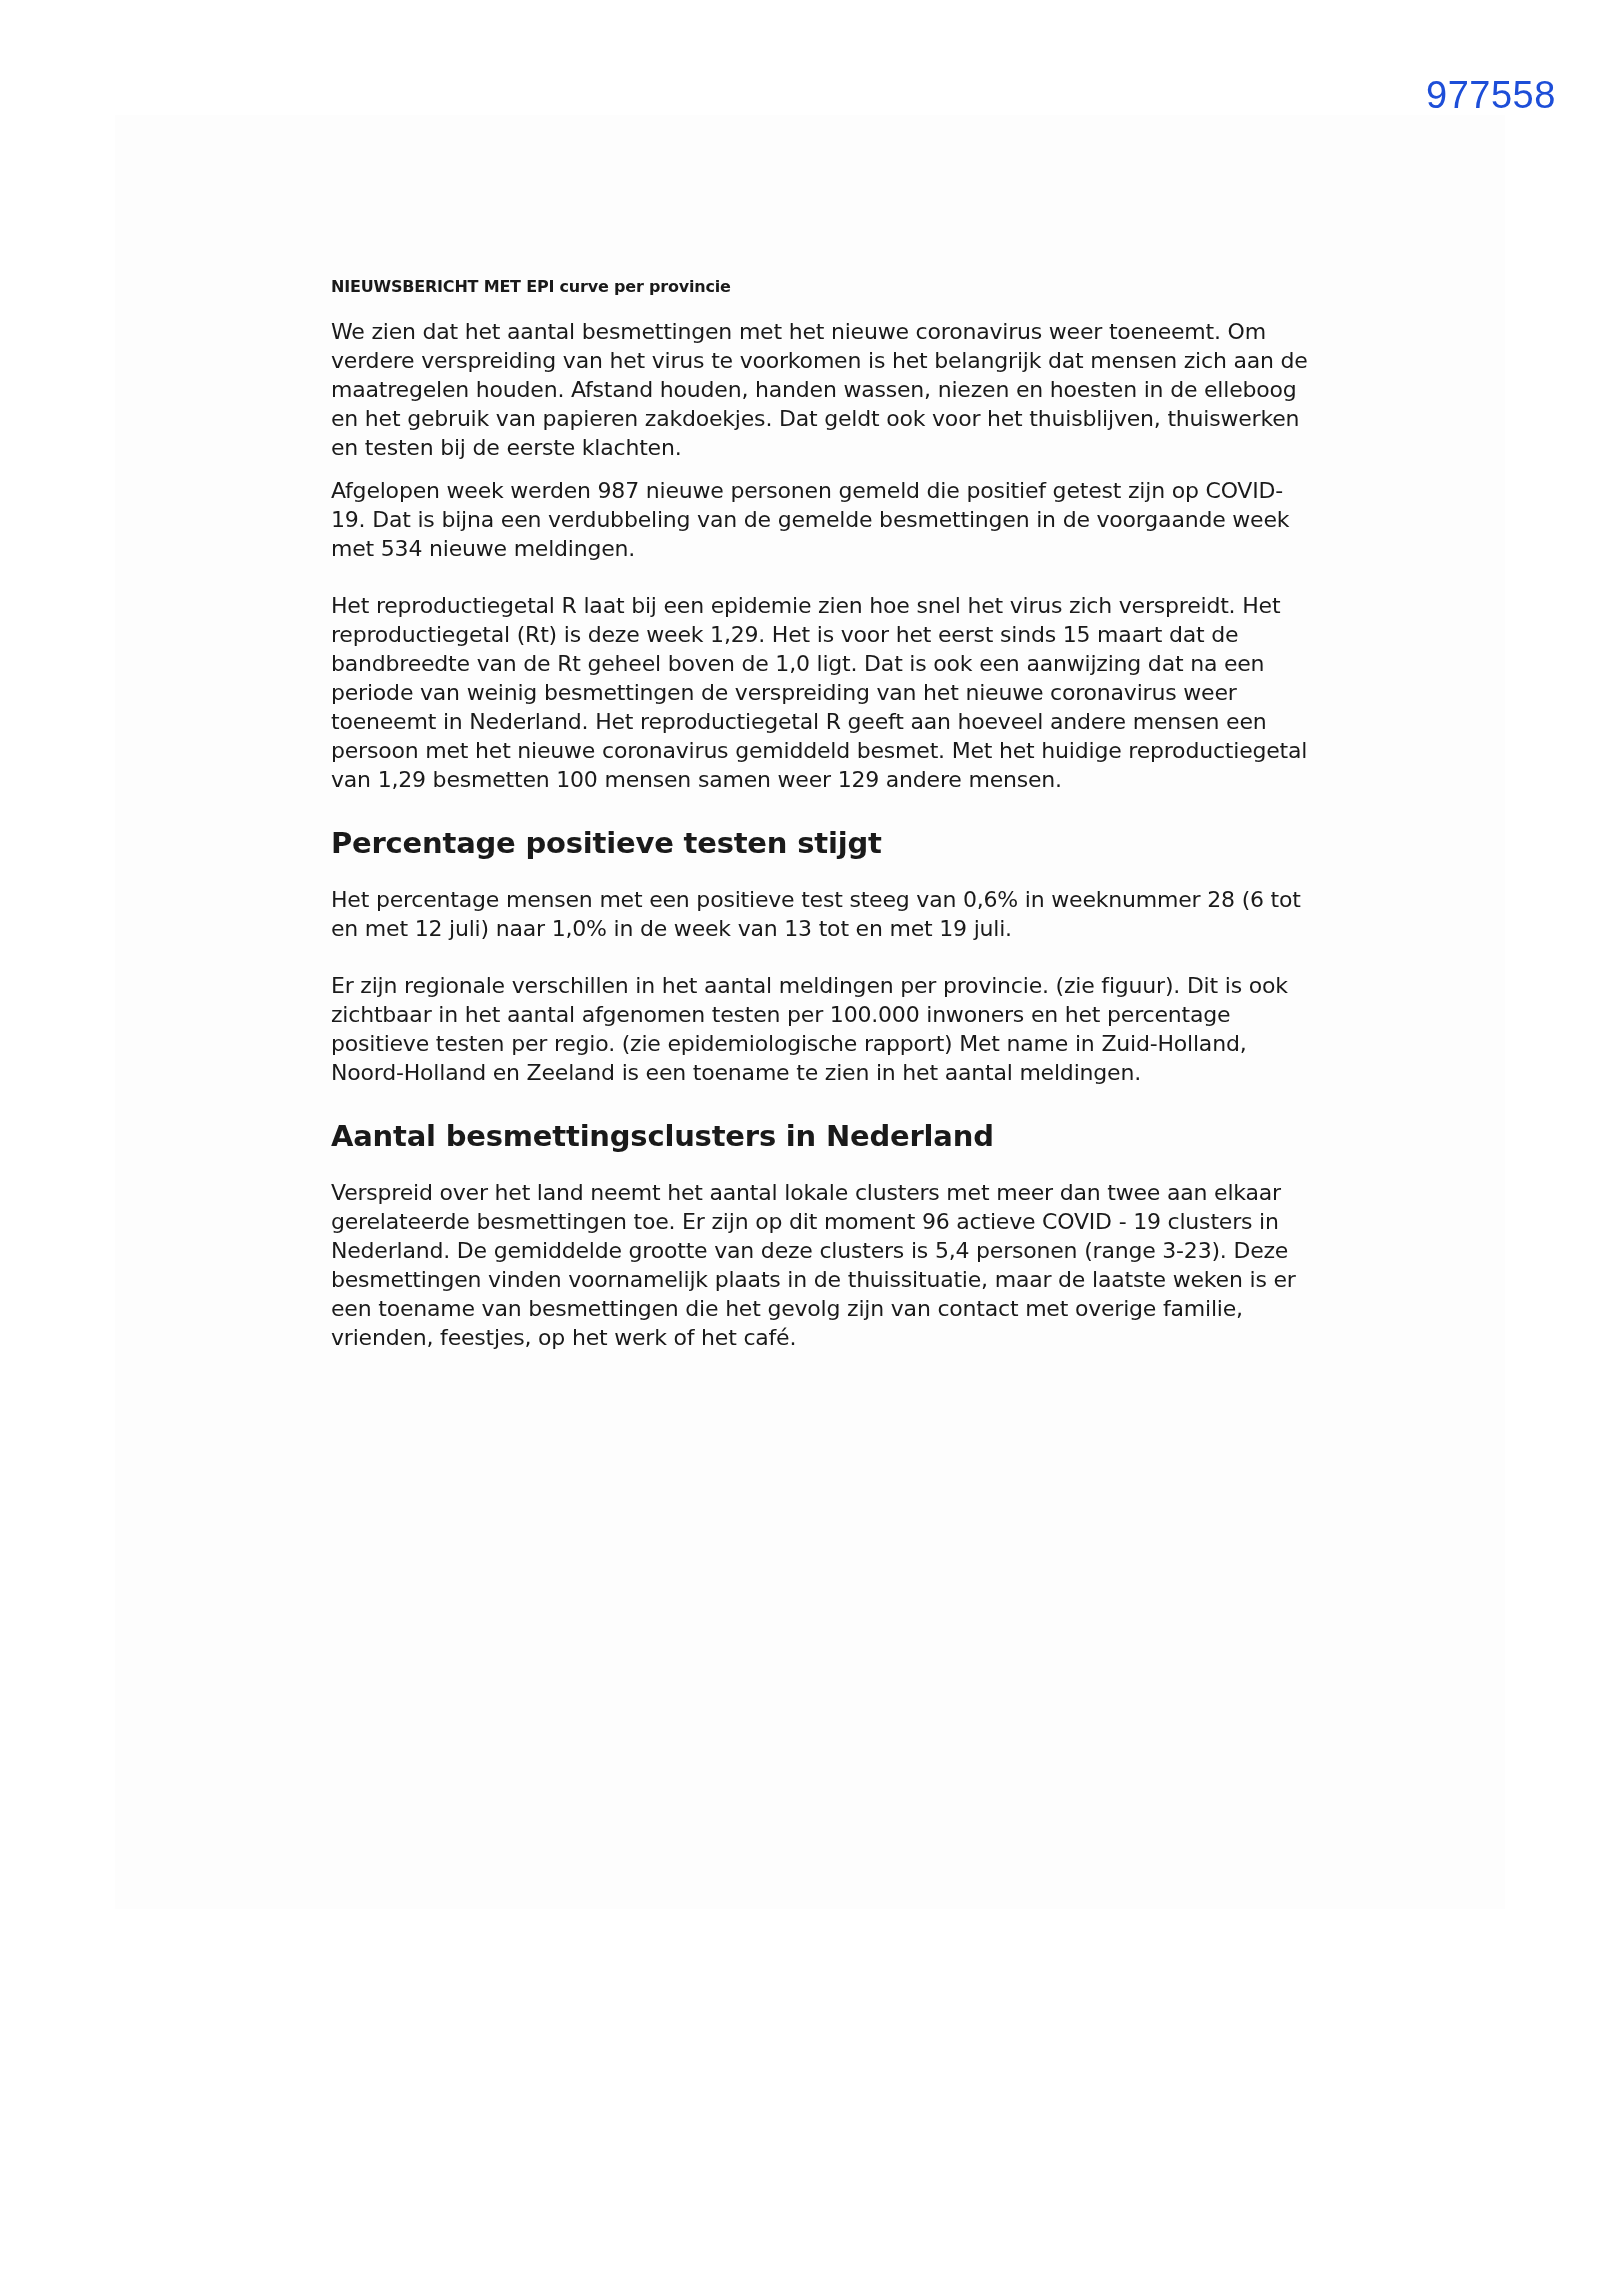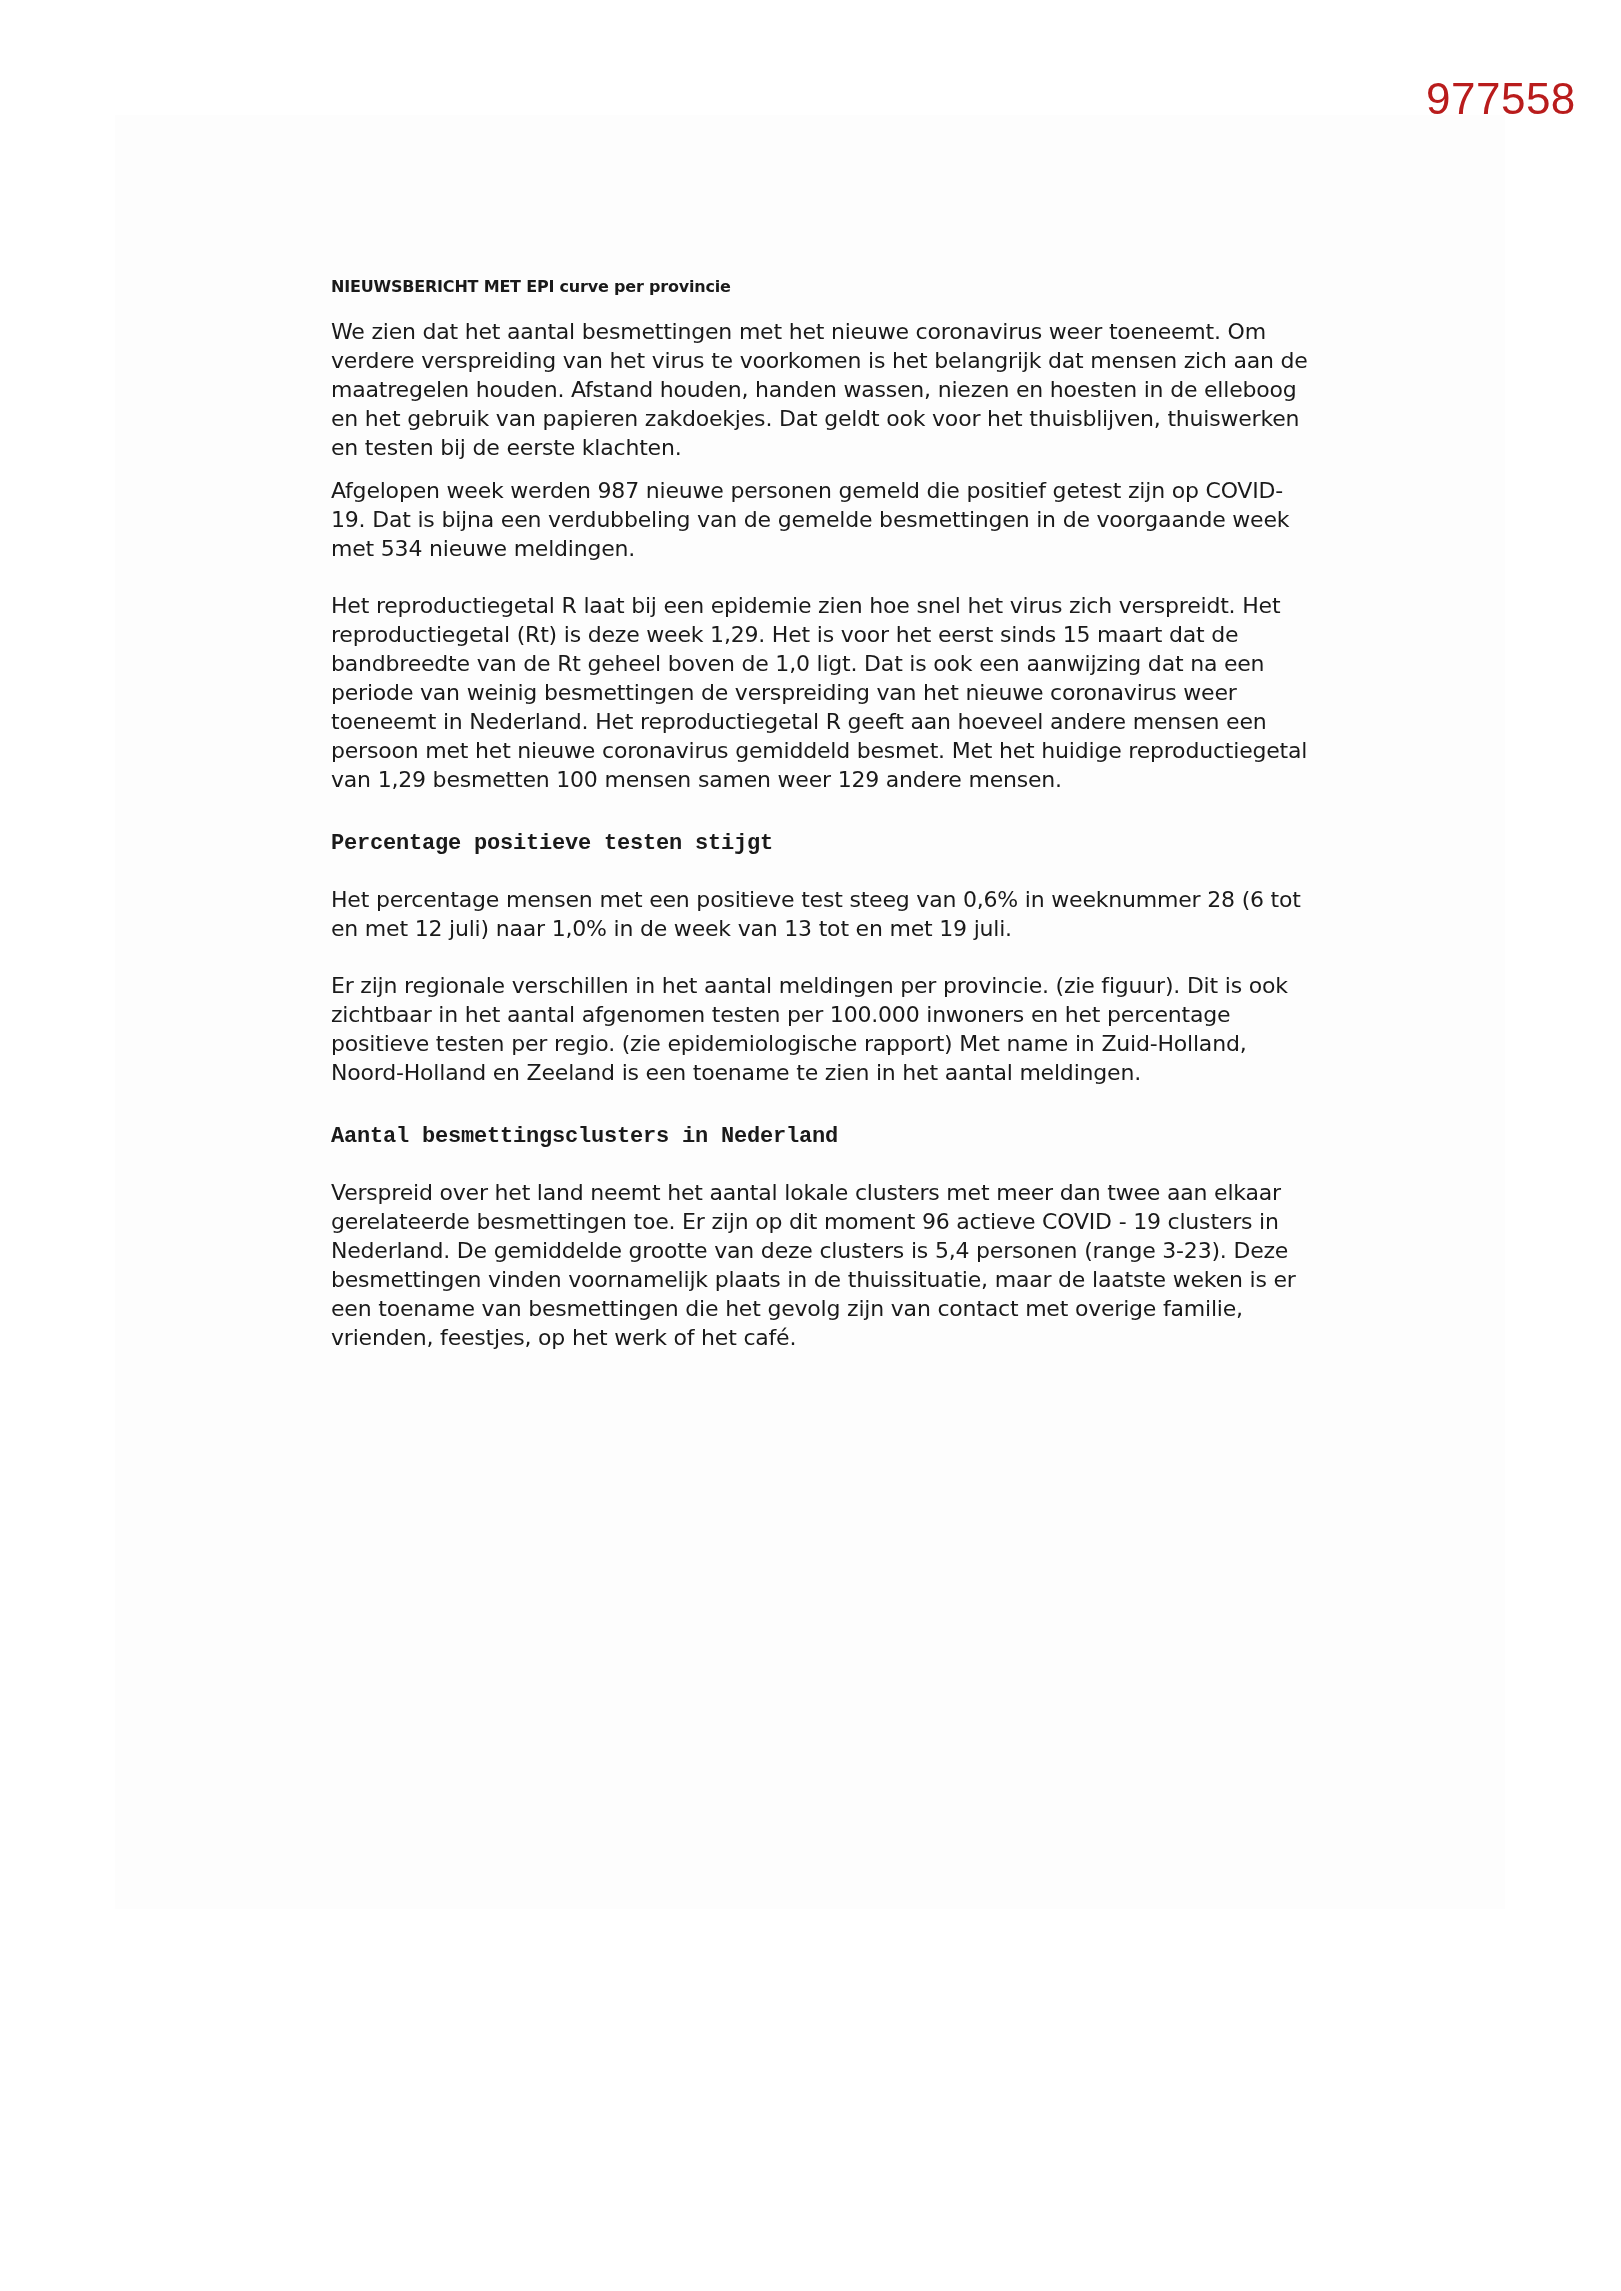--- a/index.html
+++ b/index.html
@@ -13,22 +13,22 @@
       position: relative;
       overflow: hidden;
       font-family: "DejaVu Sans", sans-serif;
       color: #1a1a1a;
     }
     .doc-id {
       position: absolute;
       top: 74px;
       left: 1426px;
       font-family: "Liberation Sans", sans-serif;
-      font-size: 44px;
-      color: #b91c1c;
+      font-size: 38px;
+      color: #1d4ed8;
       letter-spacing: 0.5px;
     }
     .scan-area {
       position: absolute;
       top: 115px;
       left: 115px;
       width: 1390px;
       height: 1794px;
       background: #fdfdfd;
     }
@@ -54,24 +54,23 @@
       line-height: 29px;
     }
     .para {
       margin: 0 0 14.7px 0;
     }
     .para.gap-lg {
       margin-bottom: 27.4px;
     }
     .section-heading {
       font-weight: bold;
-      font-size: 22px;
+      font-size: 29px;
       margin: 35px 0 27.4px 0;
       line-height: 29px;
-      font-family: Liberation Mono, monospace;
     }
   </style>
 </head>
 <body>
 
 <div class="doc-id">977558</div>
 
 <div class="scan-area"></div>
 
 <div class="content">

